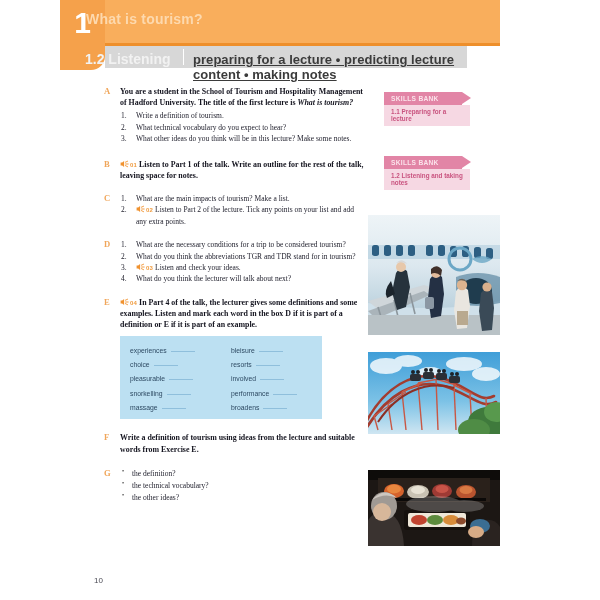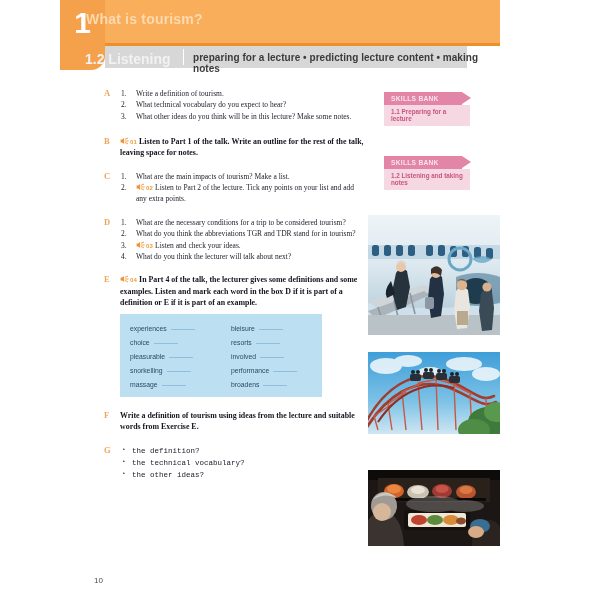--- a/index.html
+++ b/index.html
@@ -100,24 +100,25 @@
     top: 49px;
     width: 1px;
     height: 16px;
     background: #ffffff;
   }
   .sub-topics {
     position: absolute;
     left: 133px;
     top: 52px;
     font-family: "Liberation Sans", sans-serif;
-    font-size: 10px;
+    font-size: 13px;
     font-weight: bold;
     color: #3b3b3b;
     letter-spacing: 0.05px;
+    text-decoration: underline;
   }
 
   
   .content {
     position: absolute;
     left: 104px;
     top: 86px;
     width: 262px;
   }
   .ex {
@@ -159,21 +160,20 @@
   }
   ol.qlist li .num {
     position: absolute;
     left: 1px;
     top: 0;
   }
   ul.bullets {
     margin: 10px 0 0 0;
     padding: 0;
     list-style: none;
-    font-family: Liberation Mono, monospace;
   }
   ul.bullets li {
     position: relative;
     font-size: 7.5px;
     line-height: 1.6;
     padding-left: 12px;
     color: #1b1b28;
   }
   ul.bullets li:before {
     content: "\2022";
@@ -477,20 +477,21 @@
         <ellipse cx="96" cy="36" rx="20" ry="6"></ellipse>
       </g>
     </svg>
   </div>
 
   <div class="content">
 
     <div class="ex">
       <div class="ex-letter">A</div>
       <div class="ex-body">
+        <div class="lead"><span>You are a student in the School of Tourism and Hospitality Management of Hadford University. The title of the first lecture is </span><span class="it">What is tourism?</span></div>
         <ol class="qlist">
           <li><span class="num">1.</span><span>Write a definition of tourism.</span></li>
           <li><span class="num">2.</span><span>What technical vocabulary do you expect to hear?</span></li>
           <li><span class="num">3.</span><span>What other ideas do you think will be in this lecture? Make some notes.</span></li>
         </ol>
       </div>
     </div>
 
     <div class="ex" style="margin-top:14px;">
       <div class="ex-letter">B</div>

